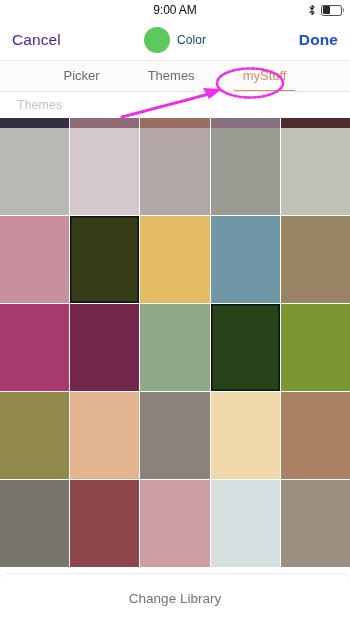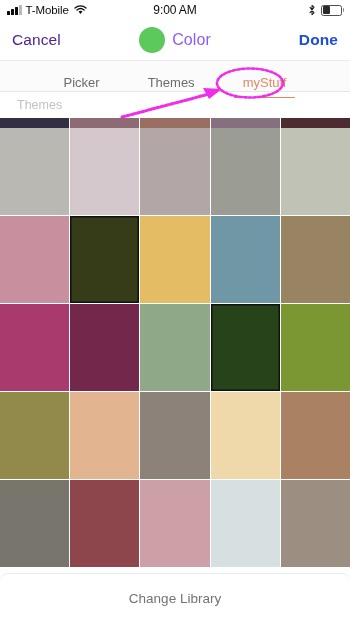--- a/index.html
+++ b/index.html
@@ -58,26 +58,26 @@
     font-size:15.5px; color:#e8937a; background:none; border:none;
     font-family:inherit; cursor:pointer; padding:0; letter-spacing:0.1px;
   }
   .nav-btn.right{ margin-left:auto; }
   .nav-title-wrap{
     position:absolute; left:0; right:0; top:0; bottom:0;
     display:flex; align-items:center; justify-content:center; gap:7px;
     pointer-events:none;
   }
   .swatch-dot{ width:26px; height:26px; border-radius:50%; background:#5cc95c; flex:none; }
-  .nav-title{ font-size:16px; color:#8b5cf6; letter-spacing:0.1px; }
+  .nav-title{ font-size:12px; color:#0c4a6e; letter-spacing:0.1px; }
 
   
   .tab-bar{
     height:32px; width:100%;
-    display:flex; align-items:flex-end; justify-content:center; gap:44px;
+    display:flex; align-items:center; justify-content:center; gap:44px;
     background:#fbfbfb;
     border-top:0.5px solid #ececec;
     border-bottom:0.5px solid #e6e6e6;
     position:relative;
   }
   .tab{
     font-size:13px; color:#6c6c6c; background:none; border:none;
     font-family:inherit; cursor:pointer; padding:0 2px 1px;
     position:relative;
   }
@@ -116,36 +116,20 @@
   
   .annotation{
     position:absolute; left:0; top:0; width:350px; height:623px;
     pointer-events:none; z-index:50;
   }
 </style>
 </head>
 <body>
 
 <div class="status-bar">
-  <div class="sb-left">
-    <span class="signal">
-      <i></i>
-        <i></i>
-        <i></i>
-        <i></i>
-    </span>
-    <span class="carrier">T-Mobile</span>
-    <span class="wifi">
-      <svg width="13" height="10" viewBox="0 0 13 10">
-        <path d="M6.5 8.9 L4.55 6.6 A3.1 3.1 0 0 1 8.45 6.6 Z" fill="#0b0b0b"></path>
-        <path d="M2.9 5.0 A5.6 5.6 0 0 1 10.1 5.0" stroke="#0b0b0b" stroke-width="1.25" fill="none" stroke-linecap="round"></path>
-        <path d="M1.0 3.0 A8.3 8.3 0 0 1 12.0 3.0" stroke="#0b0b0b" stroke-width="1.25" fill="none" stroke-linecap="round"></path>
-      </svg>
-    </span>
-  </div>
 
   <div class="sb-center">9:00 AM</div>
 
   <div class="sb-right">
     <span class="bt">
       <svg width="8" height="12" viewBox="0 0 8 12">
         <path d="M2 3.2 L6 8.8 L4 10.6 L4 1.4 L6 3.2 L2 8.8" stroke="#1a1a1a" stroke-width="1.05" fill="none" stroke-linejoin="round" stroke-linecap="round"></path>
       </svg>
     </span>
     <span class="battery">

